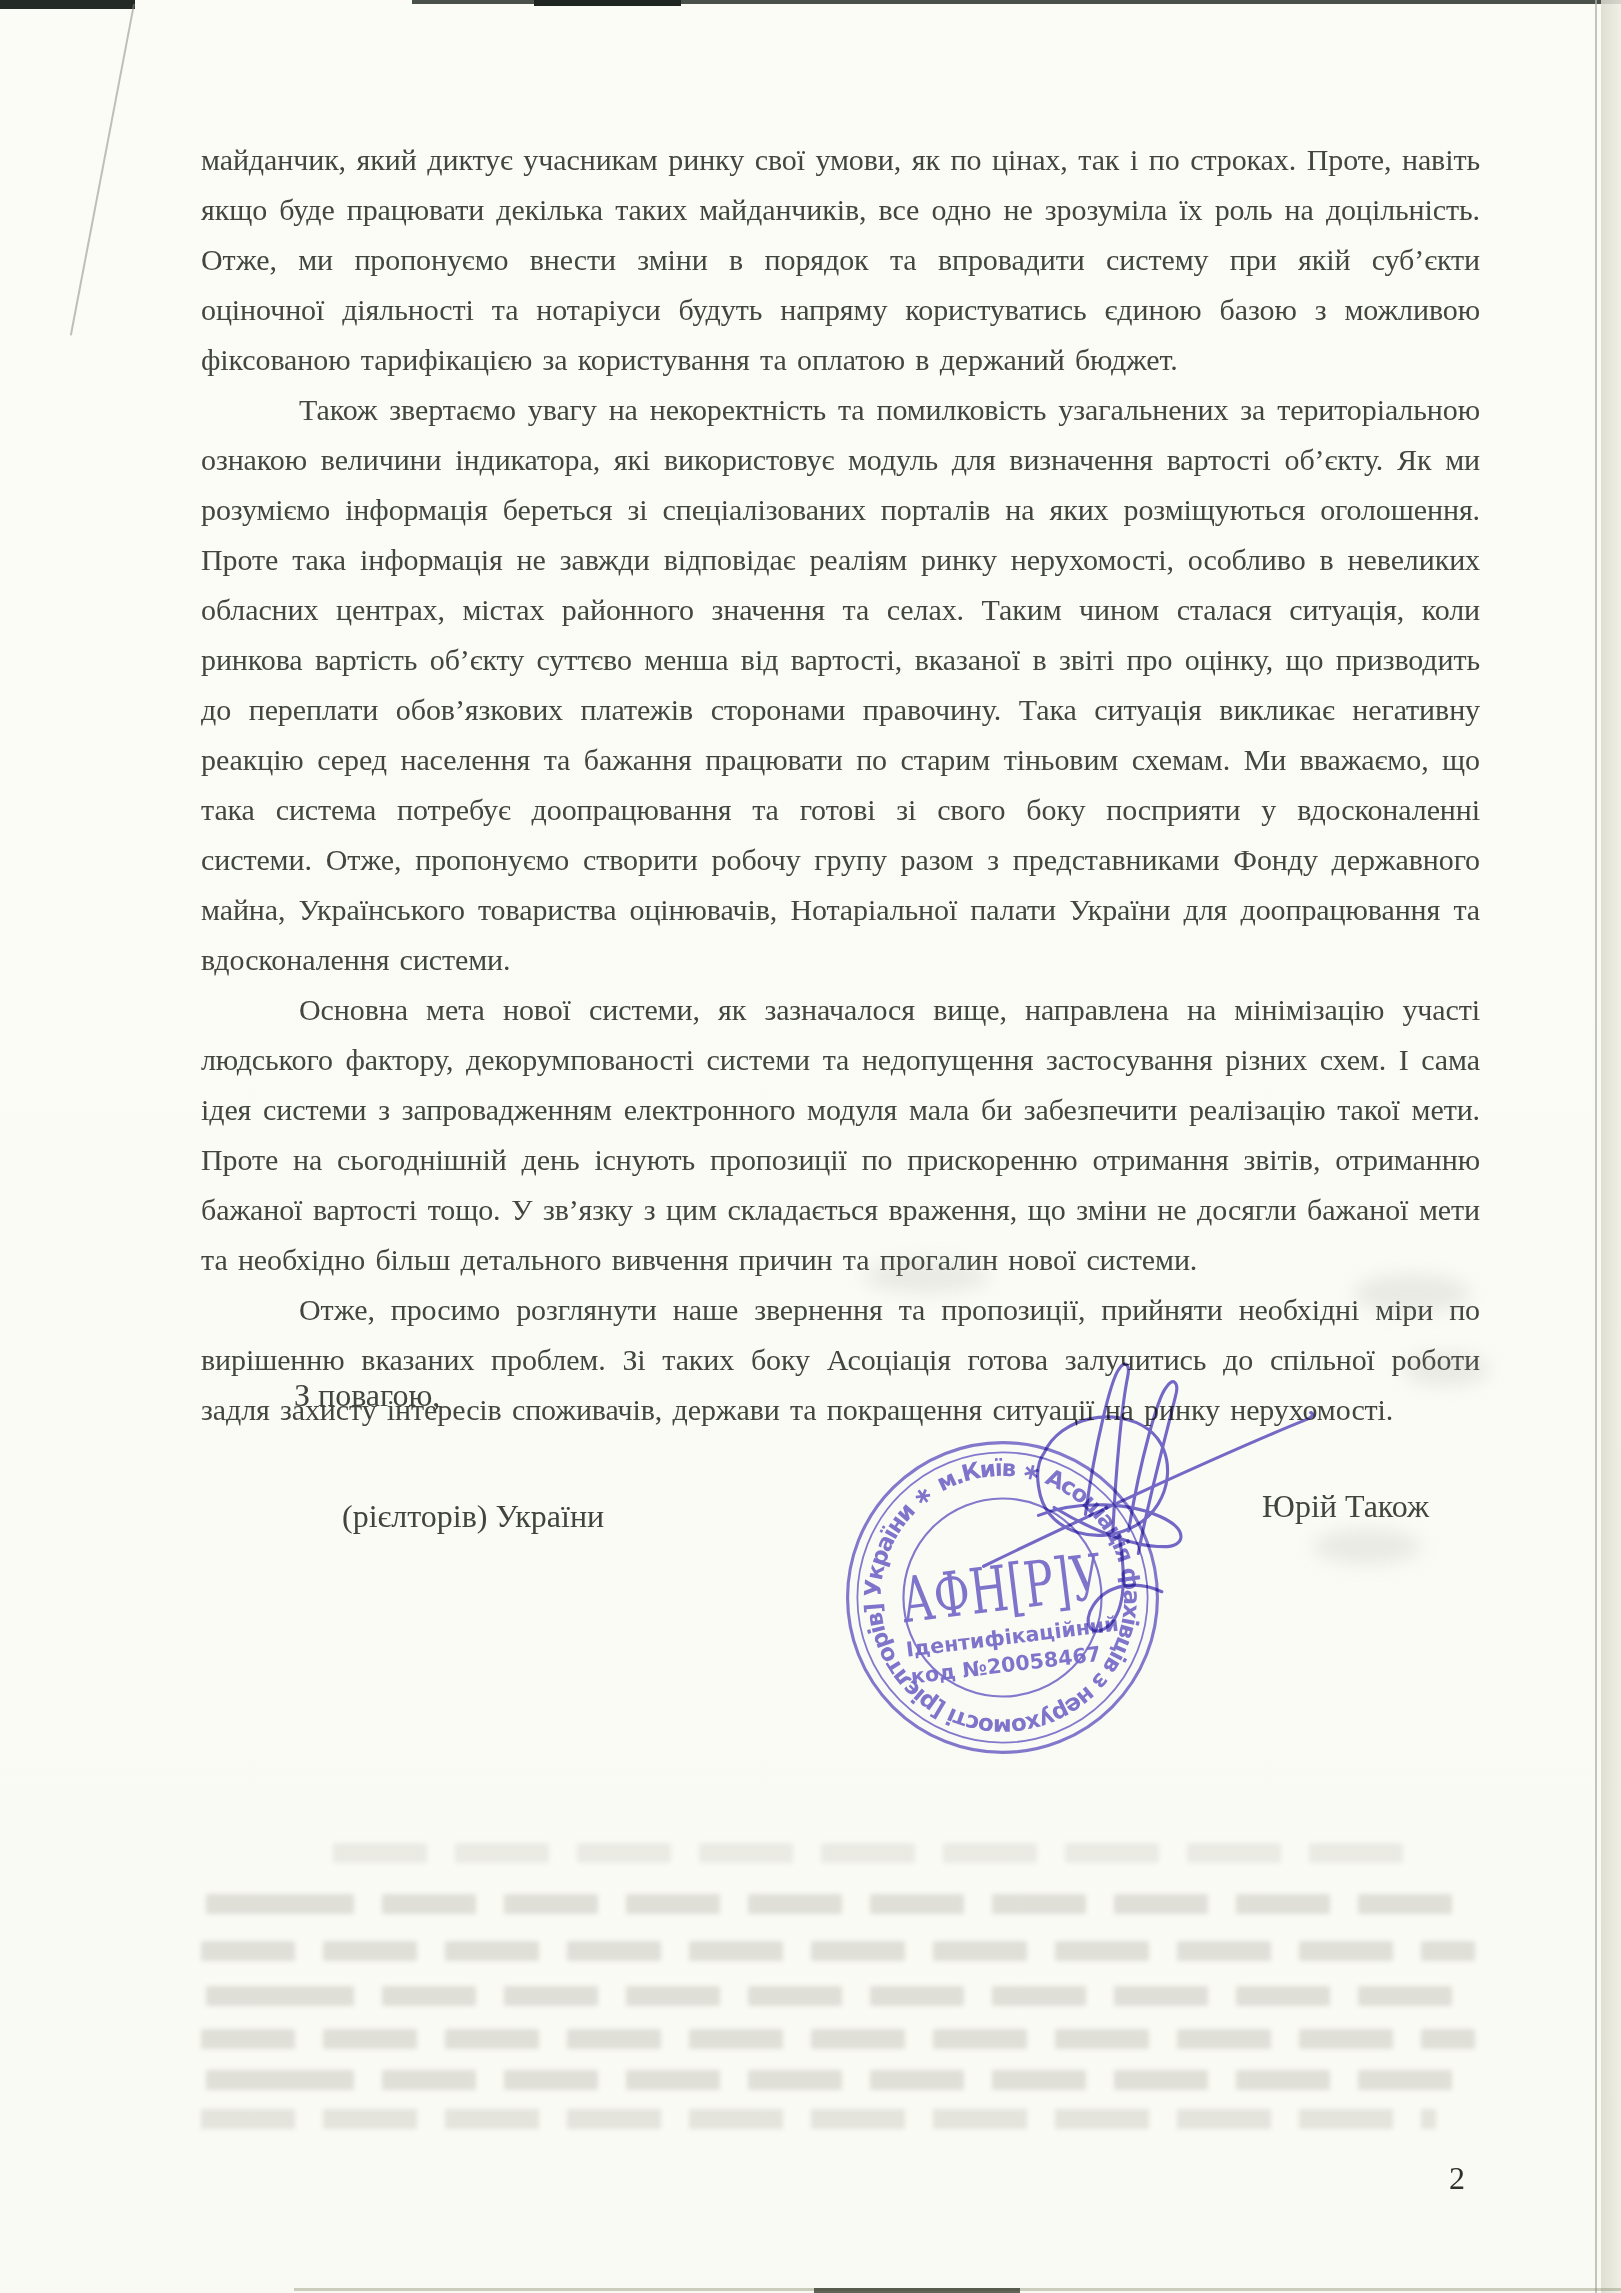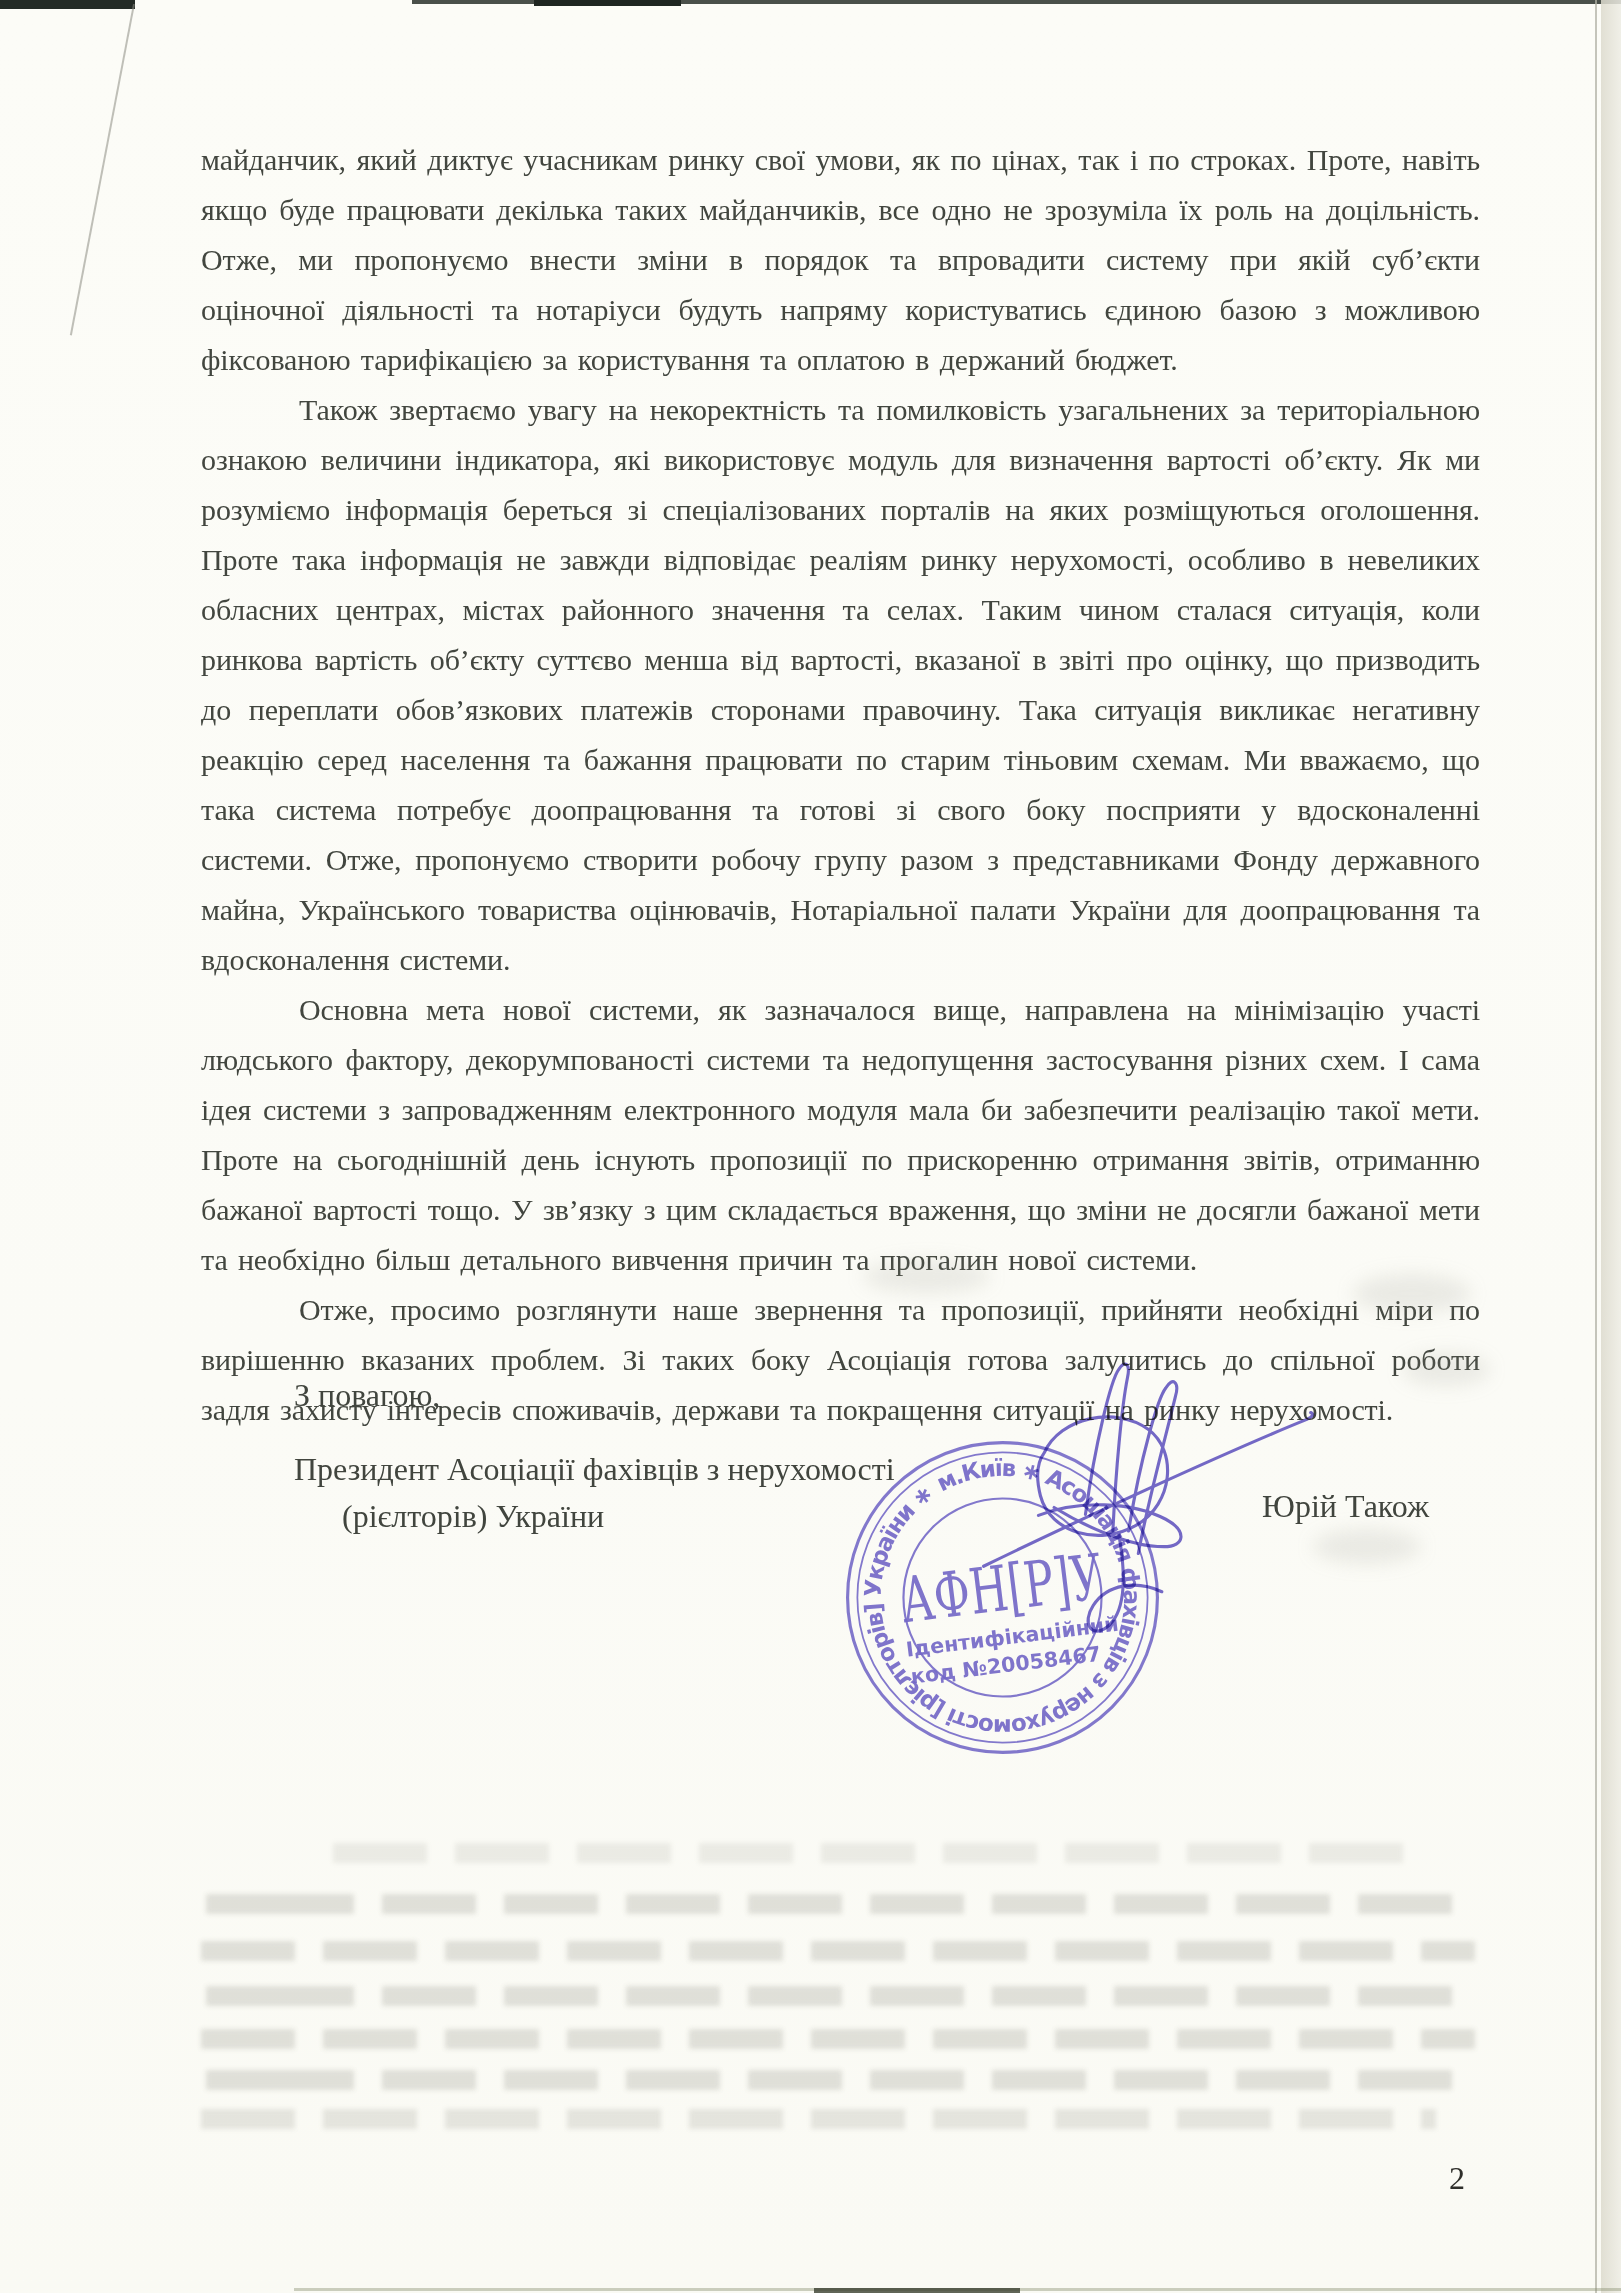--- a/index.html
+++ b/index.html
@@ -72,21 +72,20 @@
   <div class="art art-bottom-dark"></div>
 
   <div class="body-text">
     <p class="first">майданчик, який диктує учасникам ринку свої умови, як по цінах, так і по строках. Проте, навіть якщо буде працювати декілька таких майданчиків, все одно не зрозуміла їх роль на доцільність. Отже, ми пропонуємо внести зміни в порядок та впровадити систему при якій суб’єкти оціночної діяльності та нотаріуси будуть напряму користуватись єдиною базою з можливою фіксованою тарифікацією за користування та оплатою в держаний бюджет.</p>
     <p>Також звертаємо увагу на некоректність та помилковість узагальнених за територіальною ознакою величини індикатора, які використовує модуль для визначення вартості об’єкту. Як ми розуміємо інформація береться зі спеціалізованих порталів на яких розміщуються оголошення. Проте така інформація не завжди відповідає реаліям ринку нерухомості, особливо в невеликих обласних центрах, містах районного значення та селах. Таким чином сталася ситуація, коли ринкова вартість об’єкту суттєво менша від вартості, вказаної в звіті про оцінку, що призводить до переплати обов’язкових платежів сторонами правочину. Така ситуація викликає негативну реакцію серед населення та бажання працювати по старим тіньовим схемам. Ми вважаємо, що така система потребує доопрацювання та готові зі свого боку посприяти у вдосконаленні системи. Отже, пропонуємо створити робочу групу разом з представниками Фонду державного майна, Українського товариства оцінювачів, Нотаріальної палати України для доопрацювання та вдосконалення системи.</p>
     <p>Основна мета нової системи, як зазначалося вище, направлена на мінімізацію участі людського фактору, декорумпованості системи та недопущення застосування різних схем. І сама ідея системи з запровадженням електронного модуля мала би забезпечити реалізацію такої мети. Проте на сьогоднішній день існують пропозиції по прискоренню отримання звітів, отриманню бажаної вартості тощо. У зв’язку з цим складається враження, що зміни не досягли бажаної мети та необхідно більш детального вивчення причин та прогалин нової системи.</p>
     <p>Отже, просимо розглянути наше звернення та пропозиції, прийняти необхідні міри по вирішенню вказаних проблем. Зі таких боку Асоціація готова залучитись до спільної роботи задля захисту інтересів споживачів, держави та покращення ситуації на ринку нерухомості.</p>
   </div>
 
   <div class="salutation">З повагою,</div>
-  <div class="signer-title-1">Президент Асоціації фахівців з нерухомості</div>
   <div class="signer-title-2">(рієлторів) України</div>
   <div class="signer-name">Юрій Також</div>
 
   <svg class="stamp-svg" width="353" height="353" viewBox="843 1450 360 360">
     <g fill="none" stroke="#7468cf" opacity="0.88">
       <circle cx="1023" cy="1630" r="158" stroke-width="3.2"></circle>
       <circle cx="1023" cy="1630" r="148" stroke-width="1.8"></circle>
       <circle cx="1023" cy="1630" r="101" stroke-width="2.2"></circle>
     </g>
     <g transform="rotate(-30 1023 1630)">

